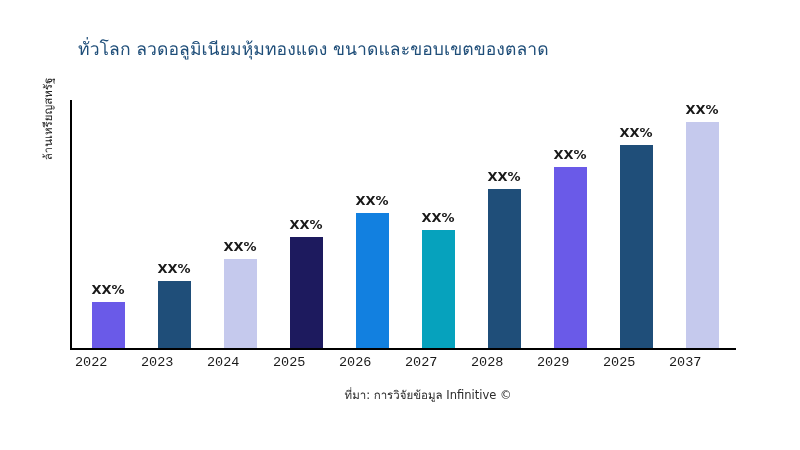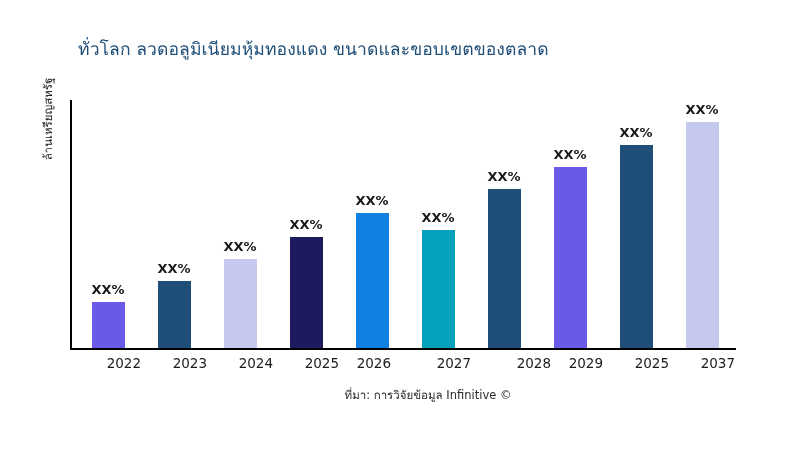--- a/index.html
+++ b/index.html
@@ -116,23 +116,24 @@
     position: absolute;
     left: 70px;
     top: 355px;
     width: 715px;
     height: 22px;
   }
   .x-tick {
     position: absolute;
     top: 0;
     width: 66px;
-    text-align: right;
+    text-align: left;
     font-size: 13.5px;
     color: #1a1a1a;
+    font-family: Liberation Mono, monospace;
   }
 
   
   .growth-annotation {
     position: absolute;
     left: 148px;
     top: 142px;
     font-size: 14.5px;
     color: #e8112d;
     white-space: nowrap;
@@ -205,23 +206,23 @@
           <div class="bar-value-label" style="bottom: 231px;">XX%</div>
         </div>
       </div>
   </div>
 
   <div class="x-tick-labels" id="x-tick-labels">
       <div class="x-tick" style="left: 5px;">2022</div>
       <div class="x-tick" style="left: 71px;">2023</div>
       <div class="x-tick" style="left: 137px;">2024</div>
       <div class="x-tick" style="left: 203px;">2025</div>
-      <div class="x-tick" style="left: 255px;">2026</div>
+      <div class="x-tick" style="left: 269px;">2026</div>
       <div class="x-tick" style="left: 335px;">2027</div>
-      <div class="x-tick" style="left: 415px;">2028</div>
+      <div class="x-tick" style="left: 401px;">2028</div>
       <div class="x-tick" style="left: 467px;">2029</div>
       <div class="x-tick" style="left: 533px;">2025</div>
       <div class="x-tick" style="left: 599px;">2037</div>
     </div>
 
 
   <div class="source-note">ที่มา: การวิจัยข้อมูล Infinitive ©</div>
 
 </div>
 

